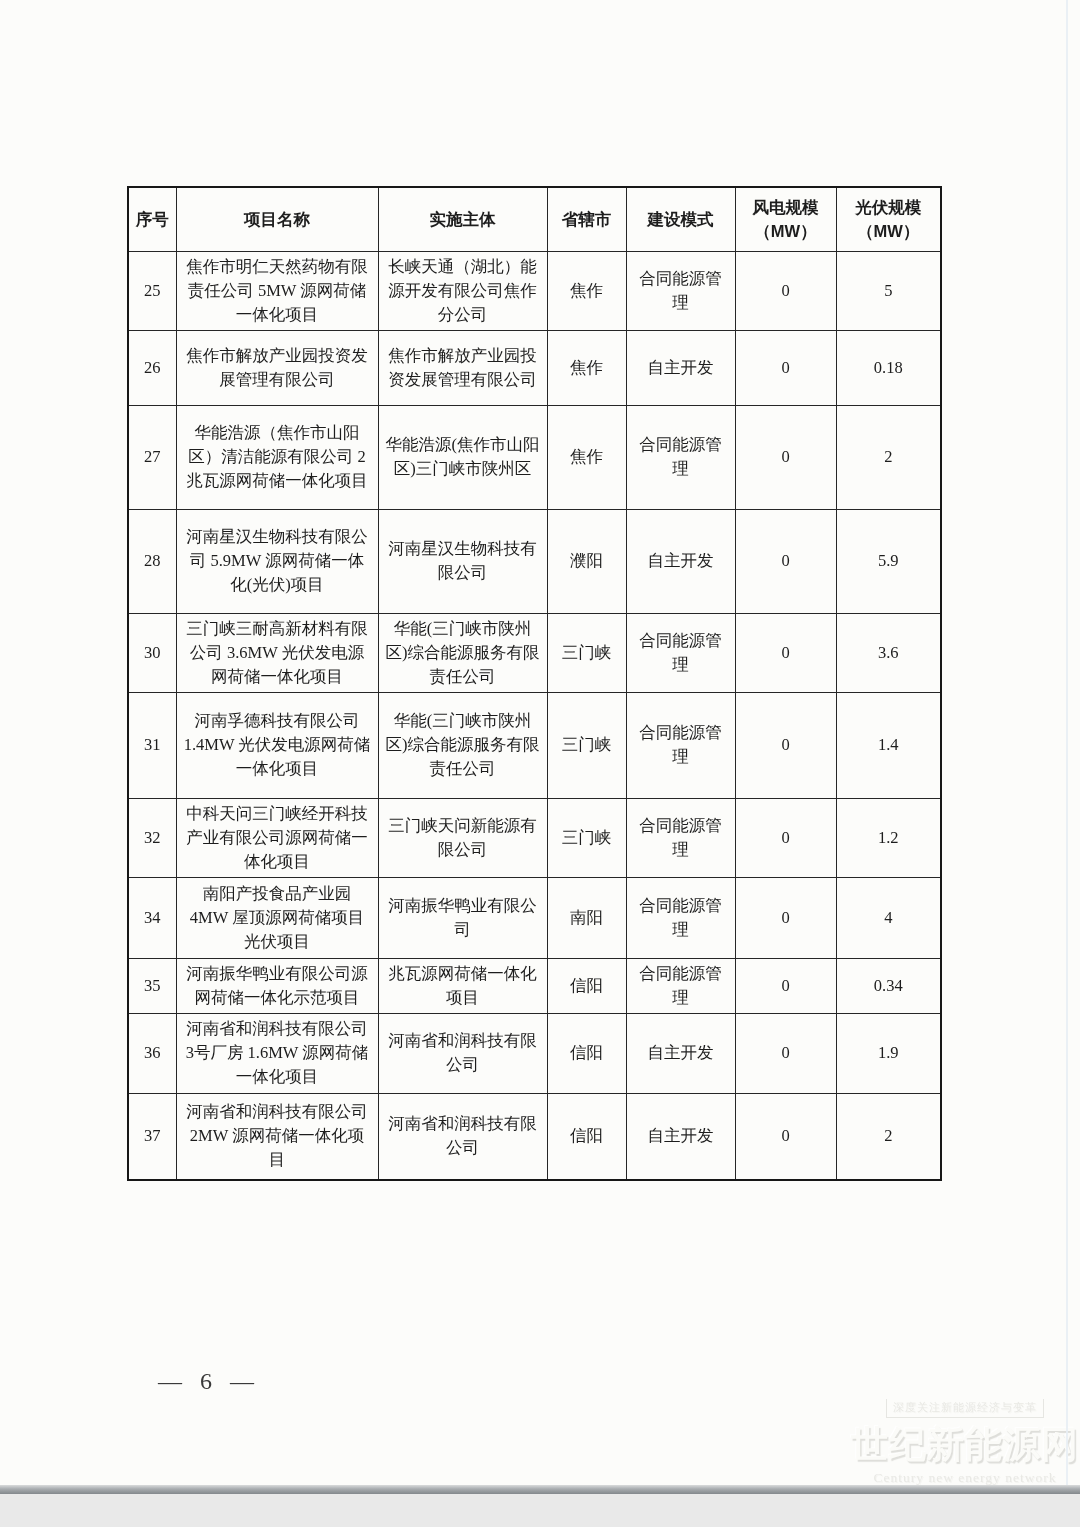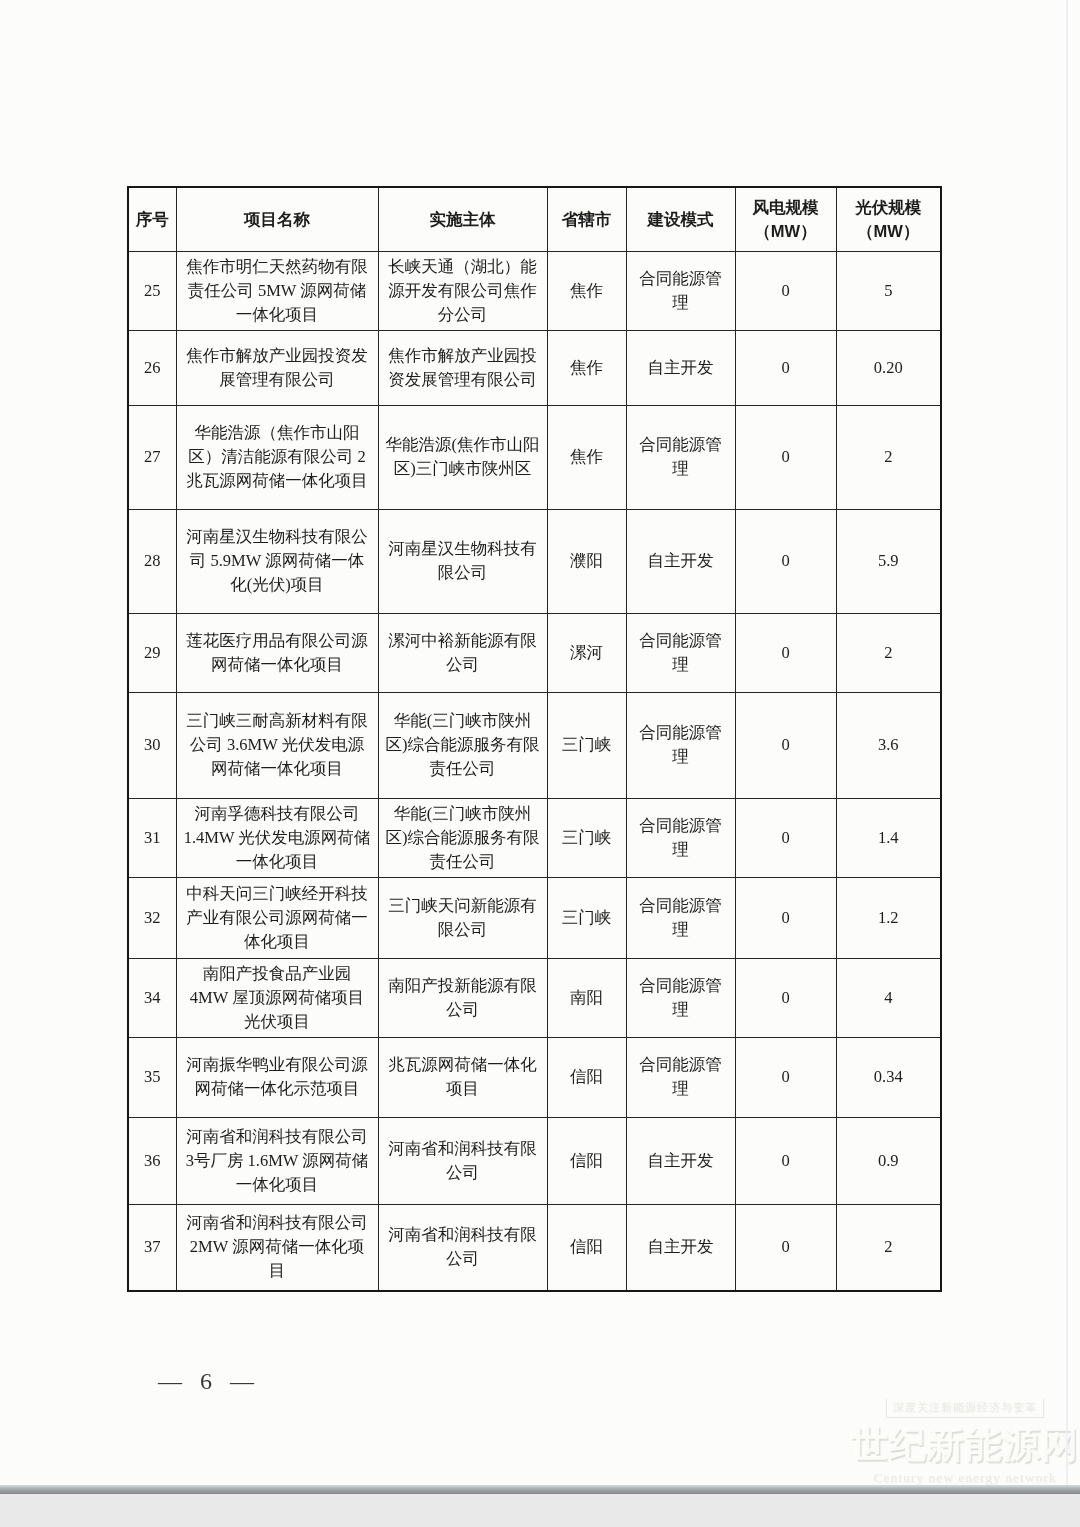--- a/index.html
+++ b/index.html
@@ -172,21 +172,21 @@
       <td class="num">5</td>
     </tr>
 
     <tr>
       <td class="num">26</td>
       <td>焦作市解放产业园投资发展管理有限公司</td>
       <td>焦作市解放产业园投资发展管理有限公司</td>
       <td>焦作</td>
       <td class="mode-cell">自主开发</td>
       <td class="num">0</td>
-      <td class="num">0.20</td>
+      <td class="num">0.18</td>
     </tr>
 
     <tr>
       <td class="num">27</td>
       <td>华能浩源（焦作市山阳区）清洁能源有限公司 2 兆瓦源网荷储一体化项目</td>
       <td>华能浩源(焦作市山阳区)三门峡市陕州区</td>
       <td>焦作</td>
       <td class="mode-cell">合同能源管理</td>
       <td class="num">0</td>
       <td class="num">2</td>
@@ -195,29 +195,20 @@
     <tr>
       <td class="num">28</td>
       <td>河南星汉生物科技有限公司 5.9MW 源网荷储一体化(光伏)项目</td>
       <td>河南星汉生物科技有限公司</td>
       <td>濮阳</td>
       <td class="mode-cell">自主开发</td>
       <td class="num">0</td>
       <td class="num">5.9</td>
     </tr>
 
-    <tr>
-      <td class="num">29</td>
-      <td>莲花医疗用品有限公司源网荷储一体化项目</td>
-      <td>漯河中裕新能源有限公司</td>
-      <td>漯河</td>
-      <td class="mode-cell">合同能源管理</td>
-      <td class="num">0</td>
-      <td class="num">2</td>
-    </tr>
 
     <tr>
       <td class="num">30</td>
       <td>三门峡三耐高新材料有限公司 3.6MW 光伏发电源网荷储一体化项目</td>
       <td>华能(三门峡市陕州区)综合能源服务有限责任公司</td>
       <td>三门峡</td>
       <td class="mode-cell">合同能源管理</td>
       <td class="num">0</td>
       <td class="num">3.6</td>
     </tr>
@@ -239,21 +230,21 @@
       <td>三门峡</td>
       <td class="mode-cell">合同能源管理</td>
       <td class="num">0</td>
       <td class="num">1.2</td>
     </tr>
 
 
     <tr>
       <td class="num">34</td>
       <td>南阳产投食品产业园 4MW 屋顶源网荷储项目光伏项目</td>
-      <td>南阳产投新能源有限公司</td>
+      <td>河南振华鸭业有限公司</td>
       <td>南阳</td>
       <td class="mode-cell">合同能源管理</td>
       <td class="num">0</td>
       <td class="num">4</td>
     </tr>
 
     <tr>
       <td class="num">35</td>
       <td>河南振华鸭业有限公司源网荷储一体化示范项目</td>
       <td>兆瓦源网荷储一体化项目</td>
@@ -263,21 +254,21 @@
       <td class="num">0.34</td>
     </tr>
 
     <tr>
       <td class="num">36</td>
       <td>河南省和润科技有限公司3号厂房 1.6MW 源网荷储一体化项目</td>
       <td>河南省和润科技有限公司</td>
       <td>信阳</td>
       <td class="mode-cell">自主开发</td>
       <td class="num">0</td>
-      <td class="num">0.9</td>
+      <td class="num">1.9</td>
     </tr>
 
     <tr>
       <td class="num">37</td>
       <td>河南省和润科技有限公司 2MW 源网荷储一体化项目</td>
       <td>河南省和润科技有限公司</td>
       <td>信阳</td>
       <td class="mode-cell">自主开发</td>
       <td class="num">0</td>
       <td class="num">2</td>

